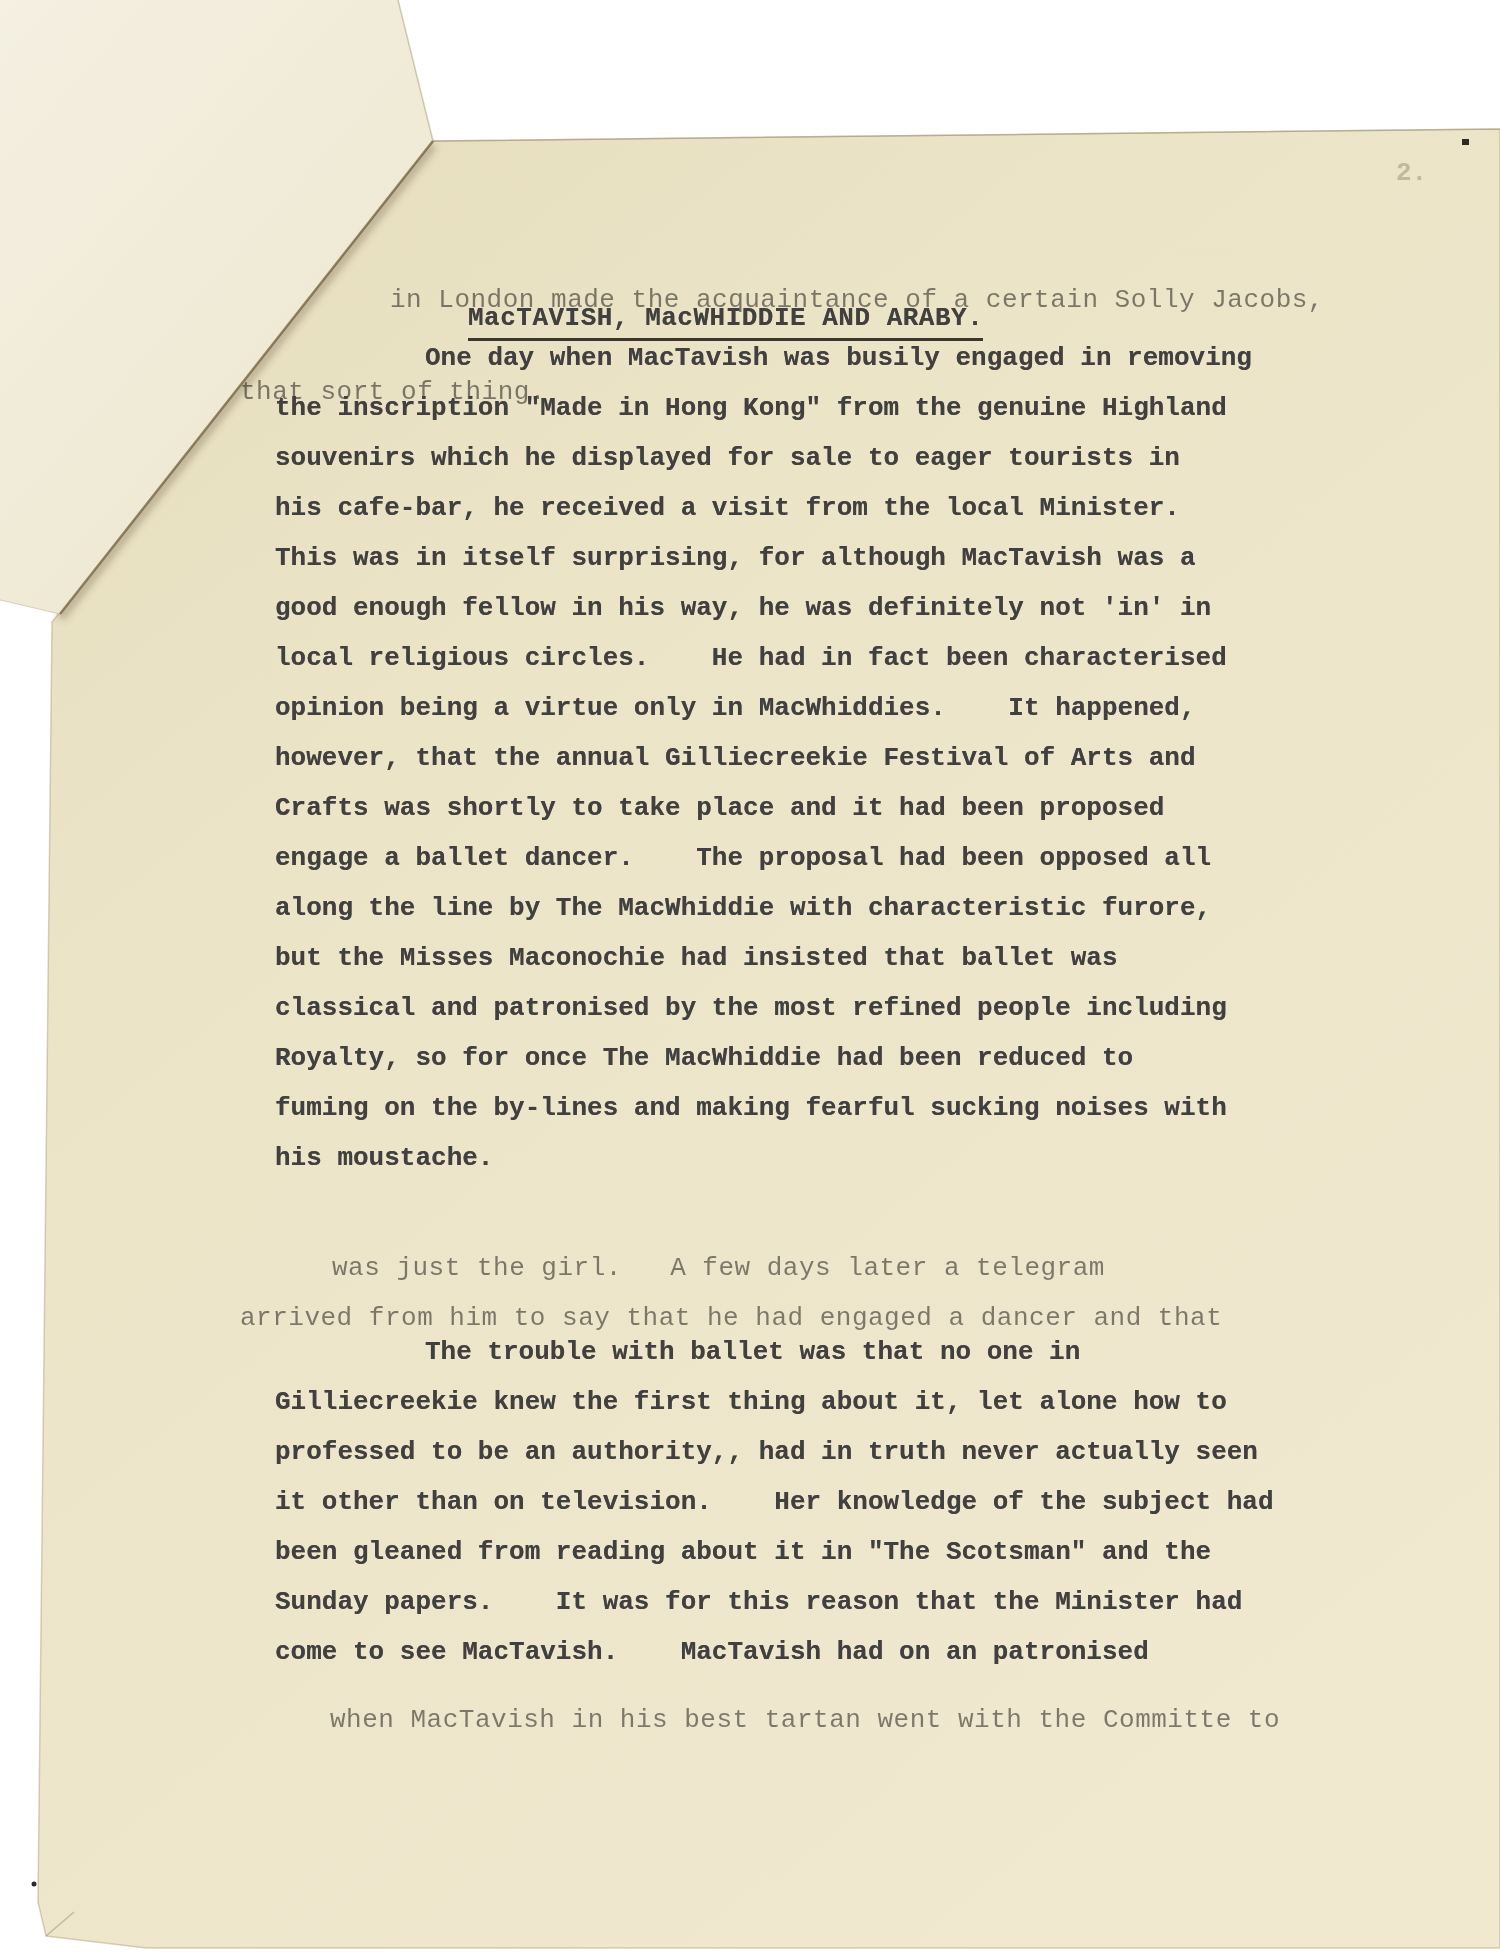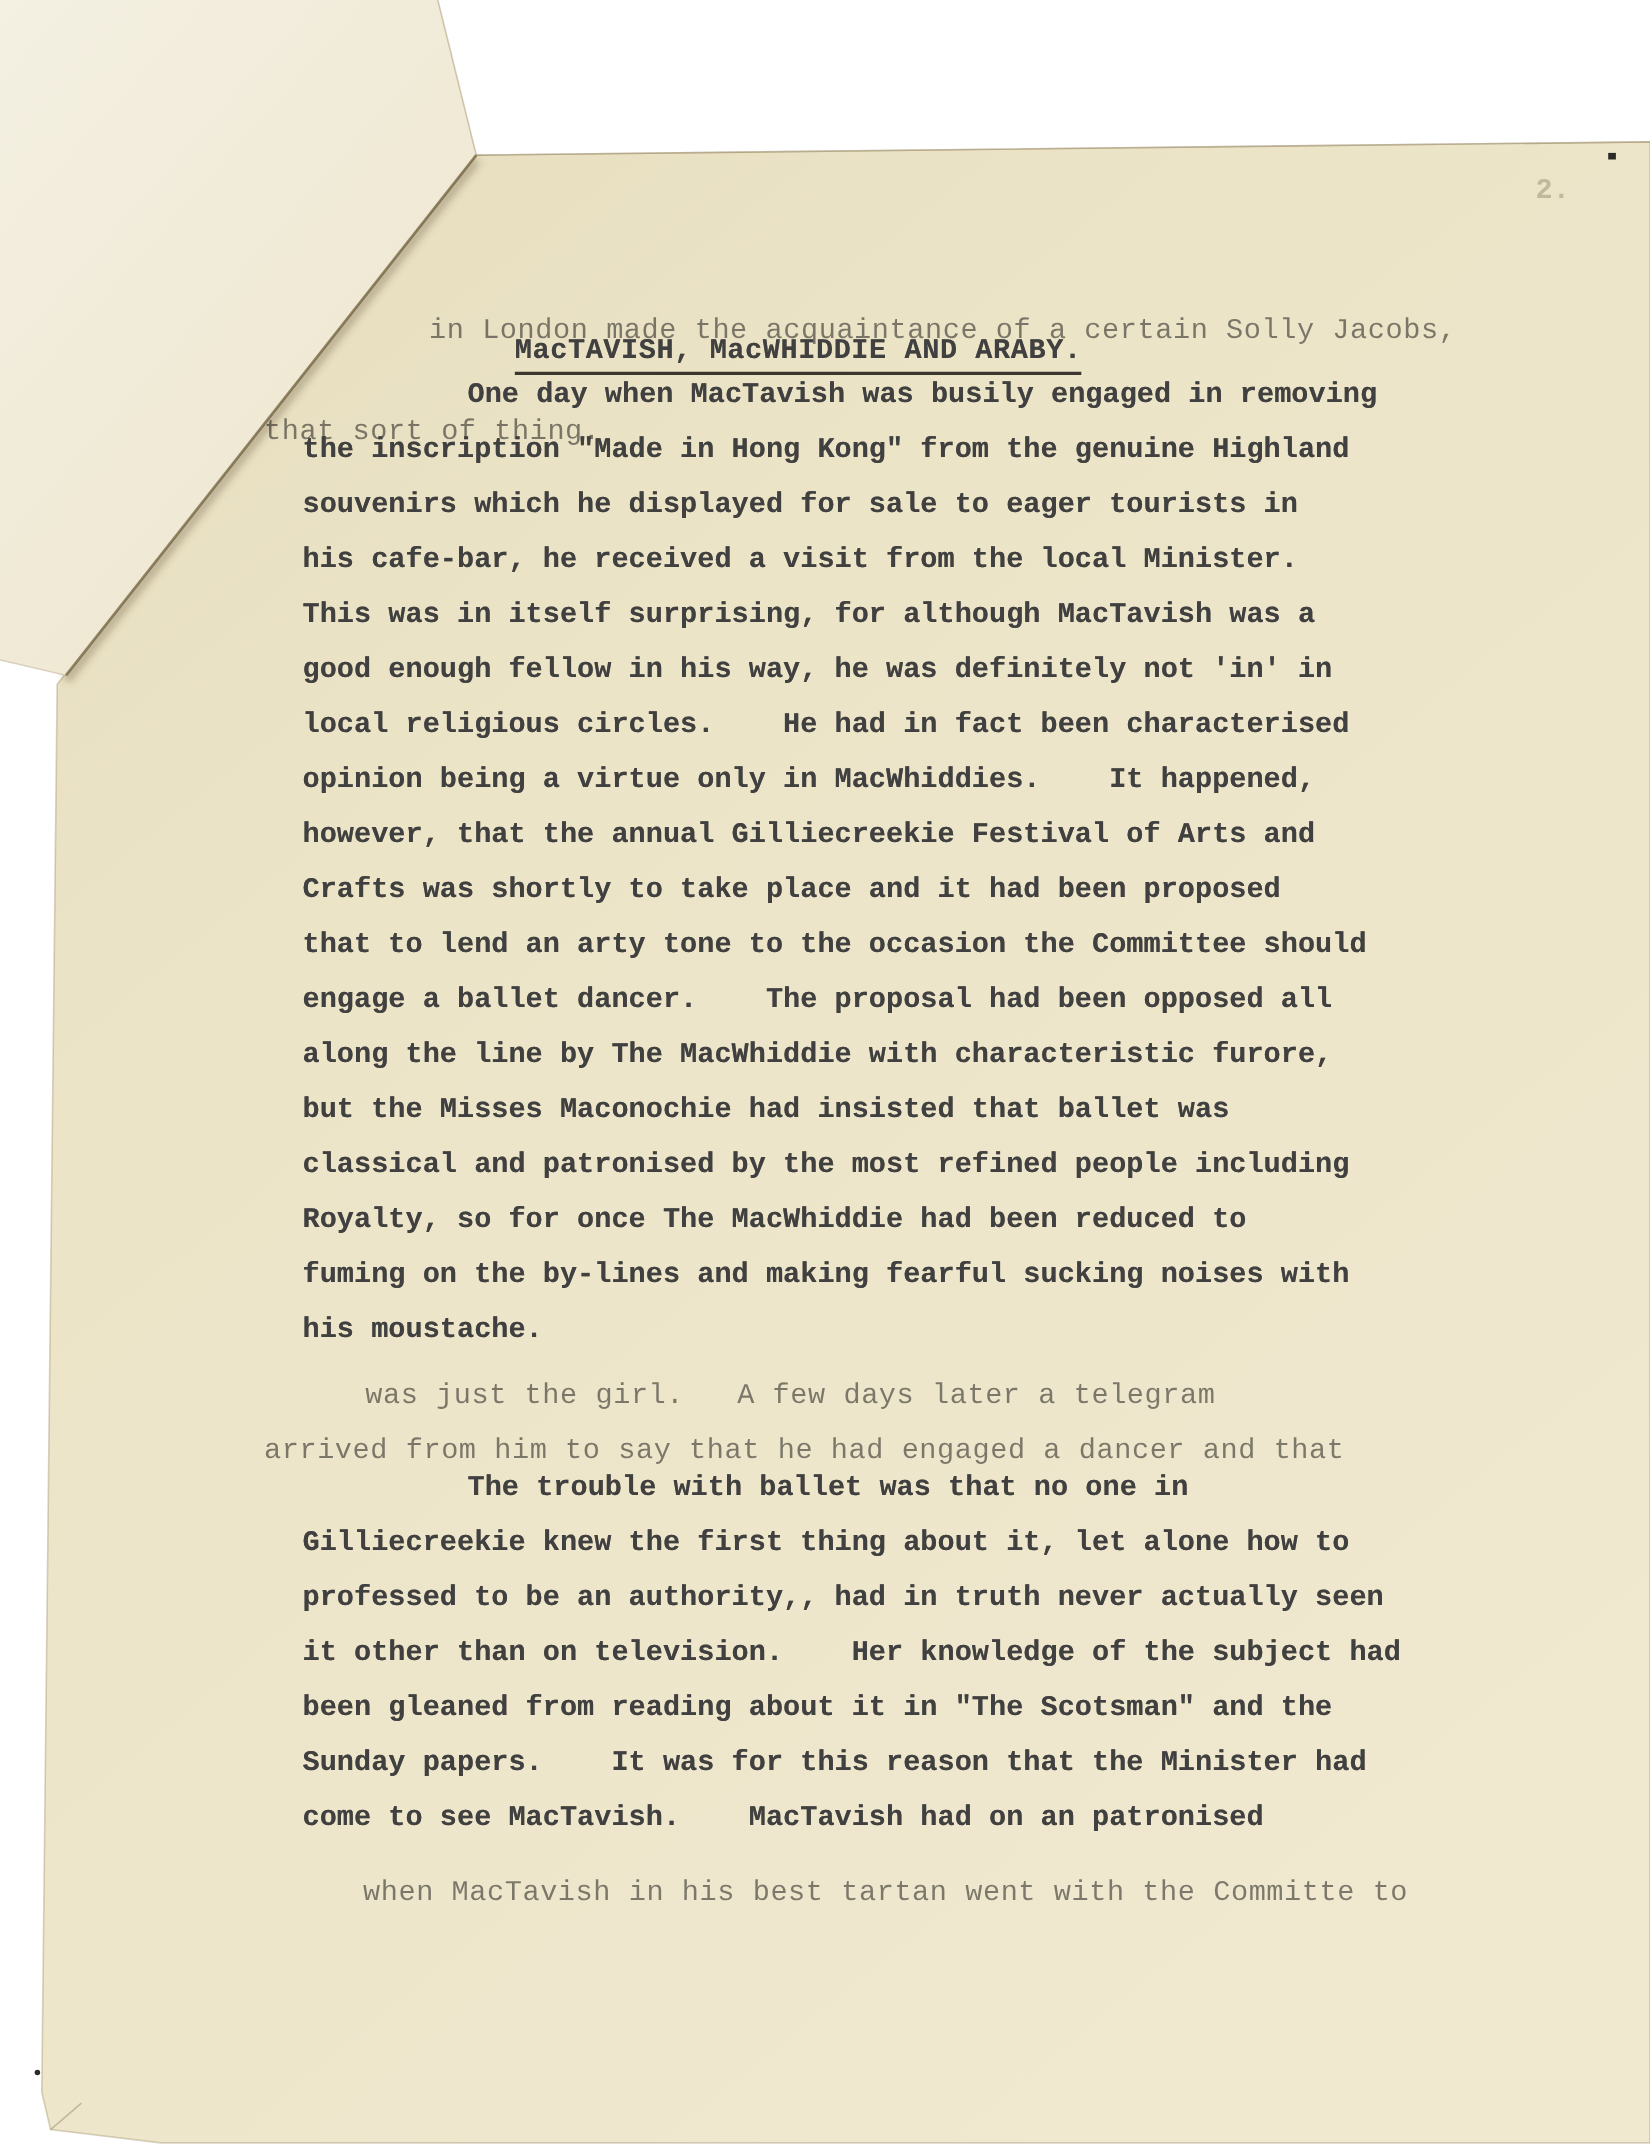--- a/index.html
+++ b/index.html
@@ -102,21 +102,20 @@
     <div class="typed line indent" style="position:static">One day when MacTavish was busily engaged in removing</div>
     <div class="typed line" style="position:static">the inscription "Made in Hong Kong" from the genuine Highland</div>
     <div class="typed line" style="position:static">souvenirs which he displayed for sale to eager tourists in</div>
     <div class="typed line" style="position:static">his cafe-bar, he received a visit from the local Minister.</div>
     <div class="typed line" style="position:static">This was in itself surprising, for although MacTavish was a</div>
     <div class="typed line" style="position:static">good enough fellow in his way, he was definitely not 'in' in</div>
     <div class="typed line" style="position:static">local religious circles.    He had in fact been characterised</div>
     <div class="typed line" style="position:static">opinion being a virtue only in MacWhiddies.    It happened,</div>
     <div class="typed line" style="position:static">however, that the annual Gilliecreekie Festival of Arts and</div>
     <div class="typed line" style="position:static">Crafts was shortly to take place and it had been proposed</div>
-    <div class="typed line" style="position:static">that to lend an arty tone to the occasion the Committee should</div>
     <div class="typed line" style="position:static">engage a ballet dancer.    The proposal had been opposed all</div>
     <div class="typed line" style="position:static">along the line by The MacWhiddie with characteristic furore,</div>
     <div class="typed line" style="position:static">but the Misses Maconochie had insisted that ballet was</div>
     <div class="typed line" style="position:static">classical and patronised by the most refined people including</div>
     <div class="typed line" style="position:static">Royalty, so for once The MacWhiddie had been reduced to</div>
     <div class="typed line" style="position:static">fuming on the by-lines and making fearful sucking noises with</div>
     <div class="typed line" style="position:static">his moustache.</div>
   </div>
 
   <div class="para para-2">

